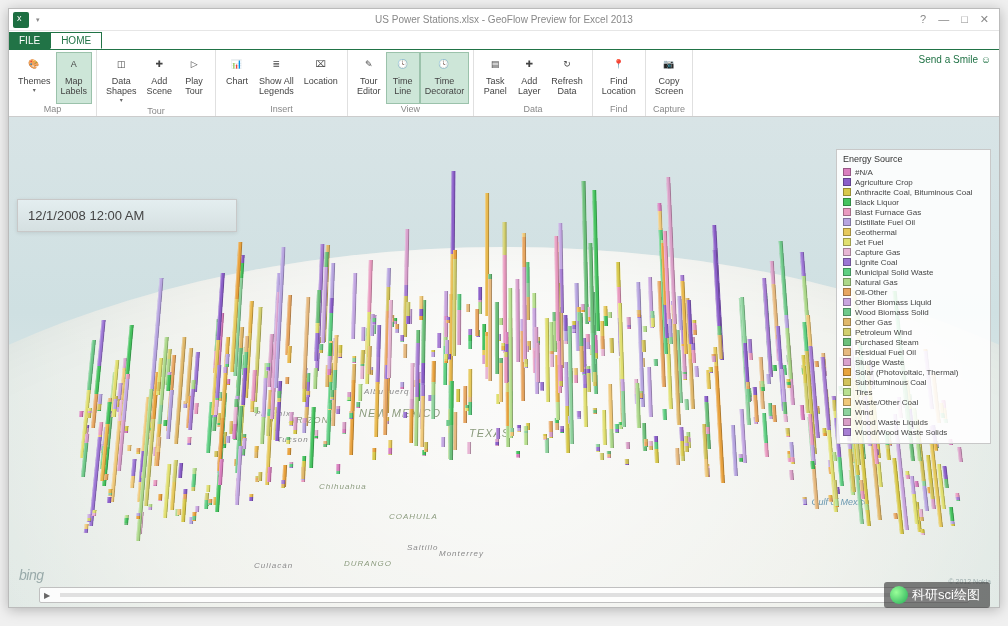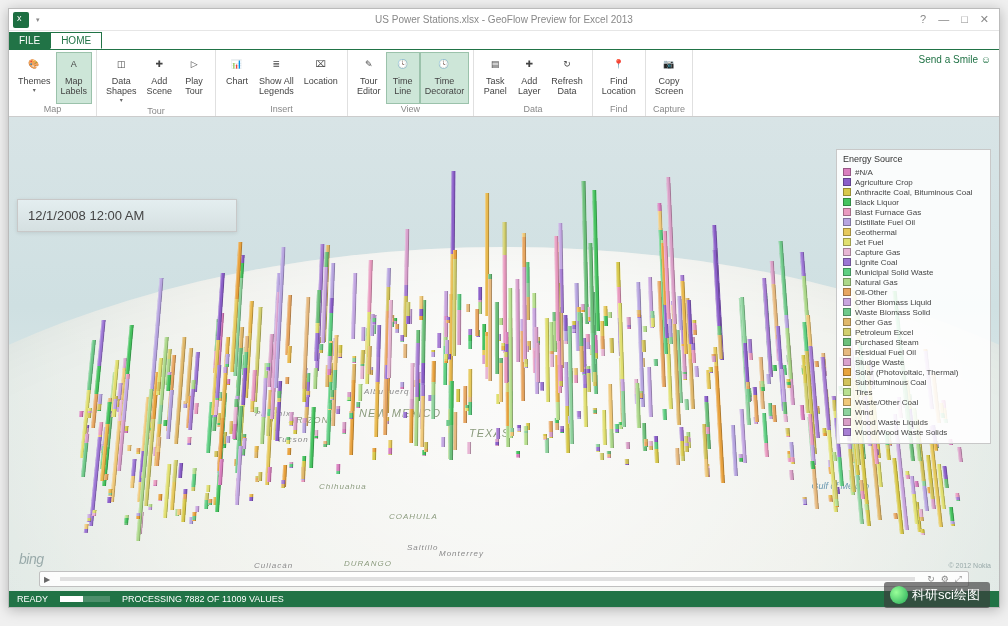--- a/index.html
+++ b/index.html
@@ -2368,29 +2368,29 @@
           <div class="li">
             <div class="sw" style="background: rgb(231, 166, 97);"></div>
             <span>Oil-Other</span>
           </div>
           <div class="li">
             <div class="sw" style="background: rgb(201, 166, 223);"></div>
             <span>Other  Biomass Liquid</span>
           </div>
           <div class="li">
             <div class="sw" style="background: rgb(111, 201, 138);"></div>
-            <span>Waste Biomass Solid</span>
+            <span>Wood Biomass Solid</span>
           </div>
           <div class="li">
             <div class="sw" style="background: rgb(224, 184, 106);"></div>
             <span>Other Gas</span>
           </div>
           <div class="li">
             <div class="sw" style="background: rgb(210, 207, 110);"></div>
-            <span>Petroleum Excel</span>
+            <span>Petroleum Wind</span>
           </div>
           <div class="li">
             <div class="sw" style="background: rgb(109, 192, 123);"></div>
             <span>Purchased Steam</span>
           </div>
           <div class="li">
             <div class="sw" style="background: rgb(230, 185, 127);"></div>
             <span>Residual Fuel Oil</span>
           </div>
           <div class="li">
@@ -2432,25 +2432,18 @@
       <div class="play">▶</div>
       <div class="track"></div>
       <div class="tools">
         <span>↻</span>
         <span>⚙</span>
         <span>⤢</span>
       </div>
     </div>
   </div>
 
-  <div class="status">
-    <span>READY</span>
-    <div class="prog">
-        <div class="fill"></div>
-      </div>
-    <span>PROCESSING 7882 OF 11009 VALUES</span>
-  </div>
 </div>
 
 <div class="wm">
   <div class="wc"></div>
   <span>科研sci绘图</span>
 </div>
 
 </body></html>

